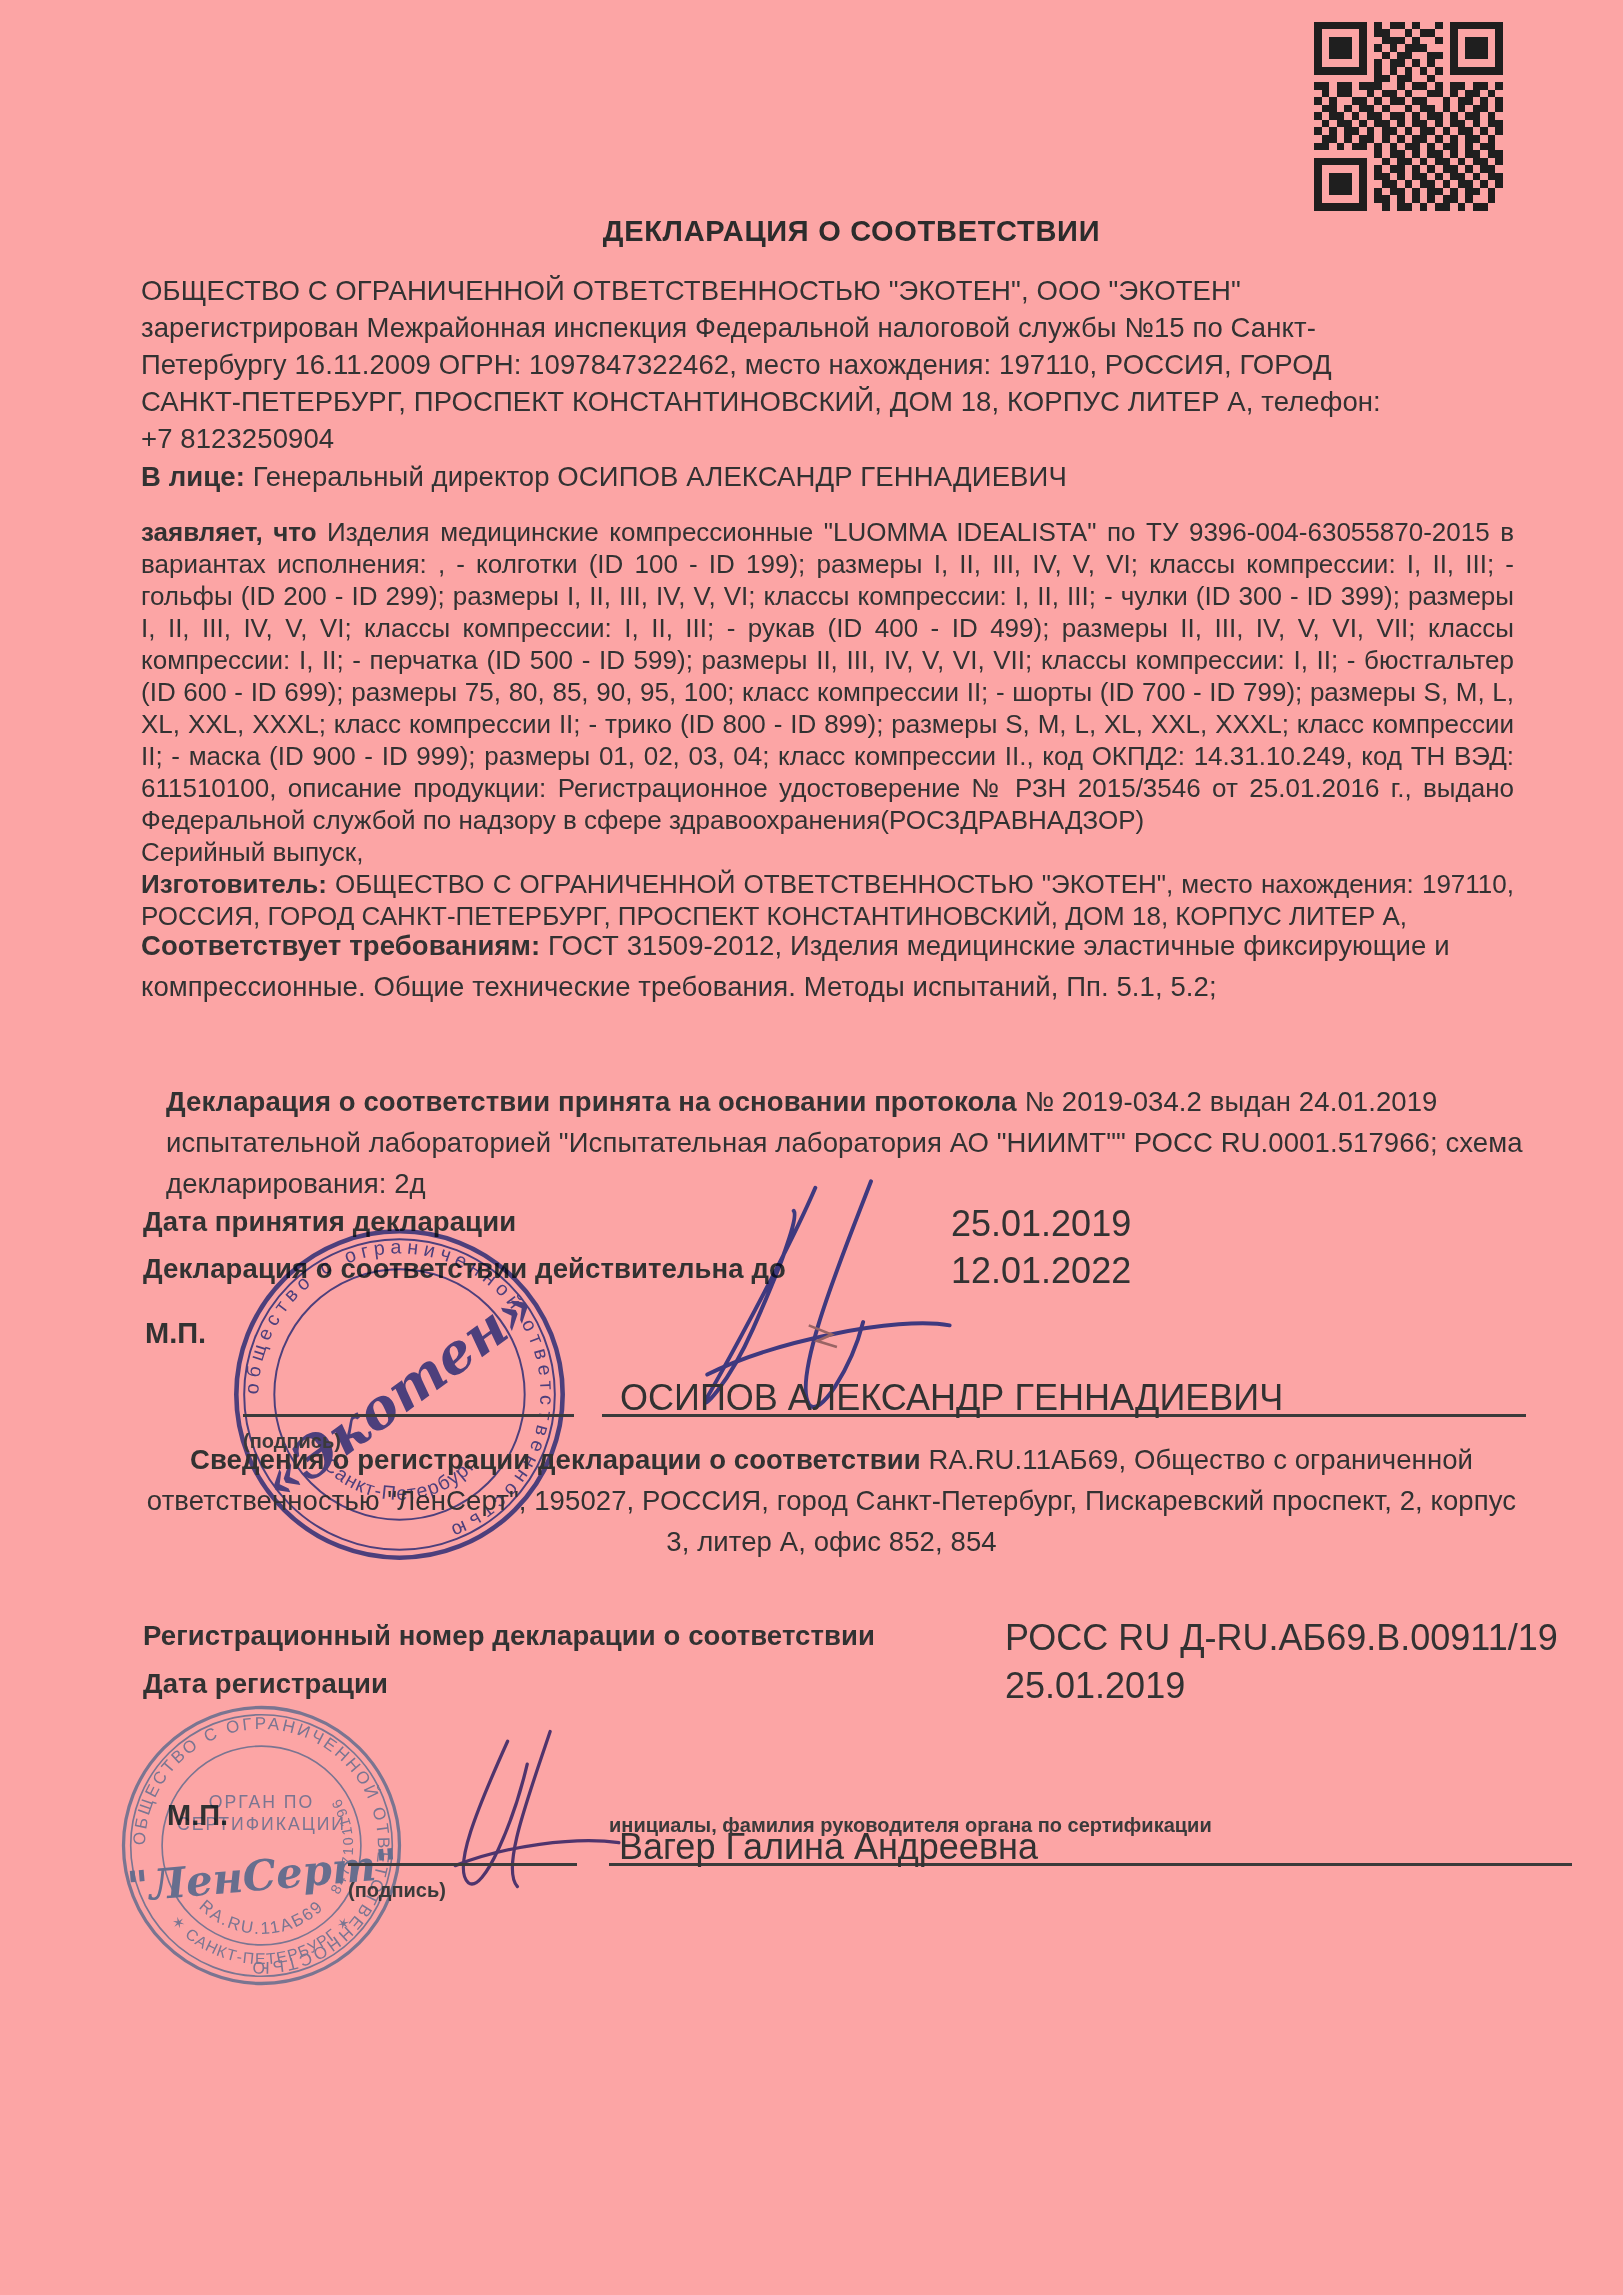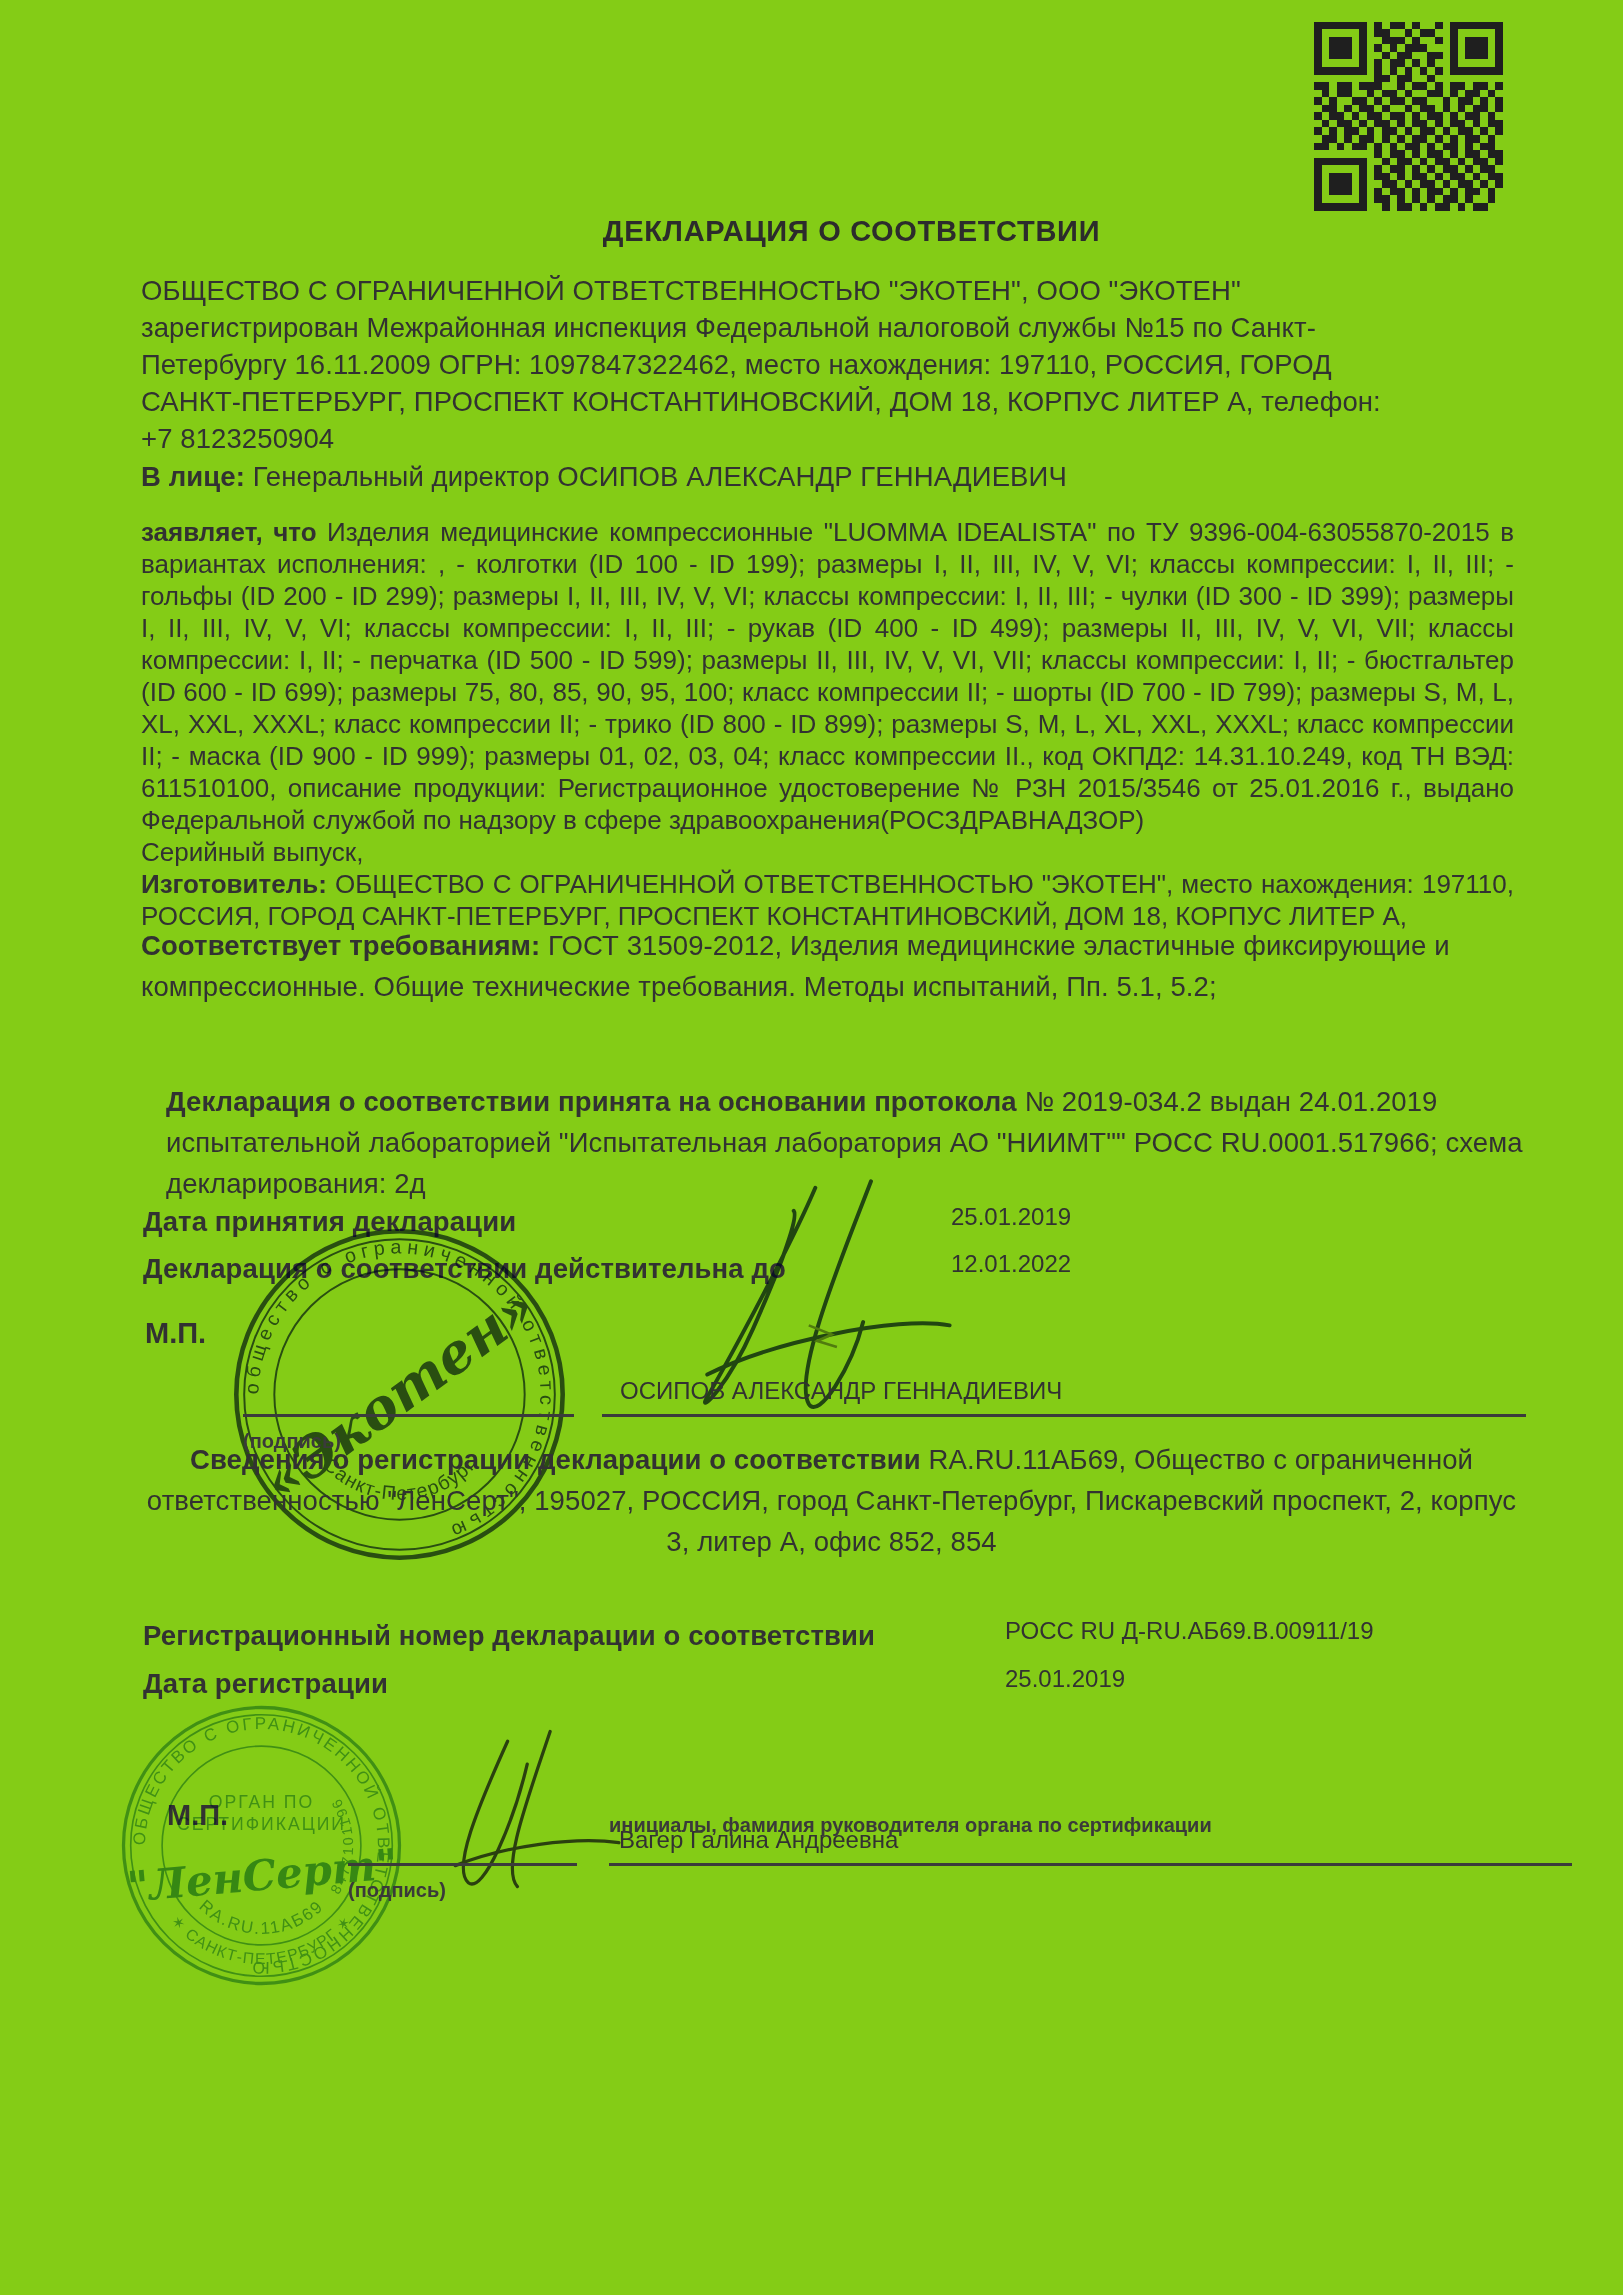--- a/index.html
+++ b/index.html
@@ -1,29 +1,29 @@
 <!DOCTYPE html>
 <html style="font-size:10.5px"><head>
 <meta charset="utf-8">
 <style>
   html,body{margin:0;padding:0;background:#ffffff;}
   .page{
-    position:relative;width:1624px;height:2295px;background:#84cc16;
+    position:relative;width:1624px;height:2295px;background:#fca5a5;
     font-family:"Liberation Sans", sans-serif;color:#323232;overflow:hidden;
   }
   .abs{position:absolute;}
   .b{font-weight:700;}
   .title{font-size:29px;font-weight:700;letter-spacing:0.7px;color:#2c2c2c;text-align:center;}
   .body-lg{font-size:27.5px;line-height:37px;letter-spacing:0.1px;}
   .body-md{font-size:26px;line-height:32px;}
   .pre{white-space:pre-line;}
   .just{text-align:justify;}
   .rule{height:2.6px;background:#3b3b3b;}
   .small-label{font-size:20px;font-weight:700;text-align:left;color:#3a3a3a;}
-  .value{font-size:24px;}
+  .value{font-size:36px;}
   p{margin:0;}
   #qr{display:grid;grid-template-columns:repeat(25,1fr);grid-template-rows:repeat(25,1fr);}
   #qr .m{background:#1f1f1f;}
   .stamp{mix-blend-mode:multiply;}
   svg text{font-family:"Liberation Sans", sans-serif;}
   .stamp-serif{font-family:"DejaVu Serif", serif;font-style:italic;font-weight:700;}
 </style>
 </head>
 <body>
 

